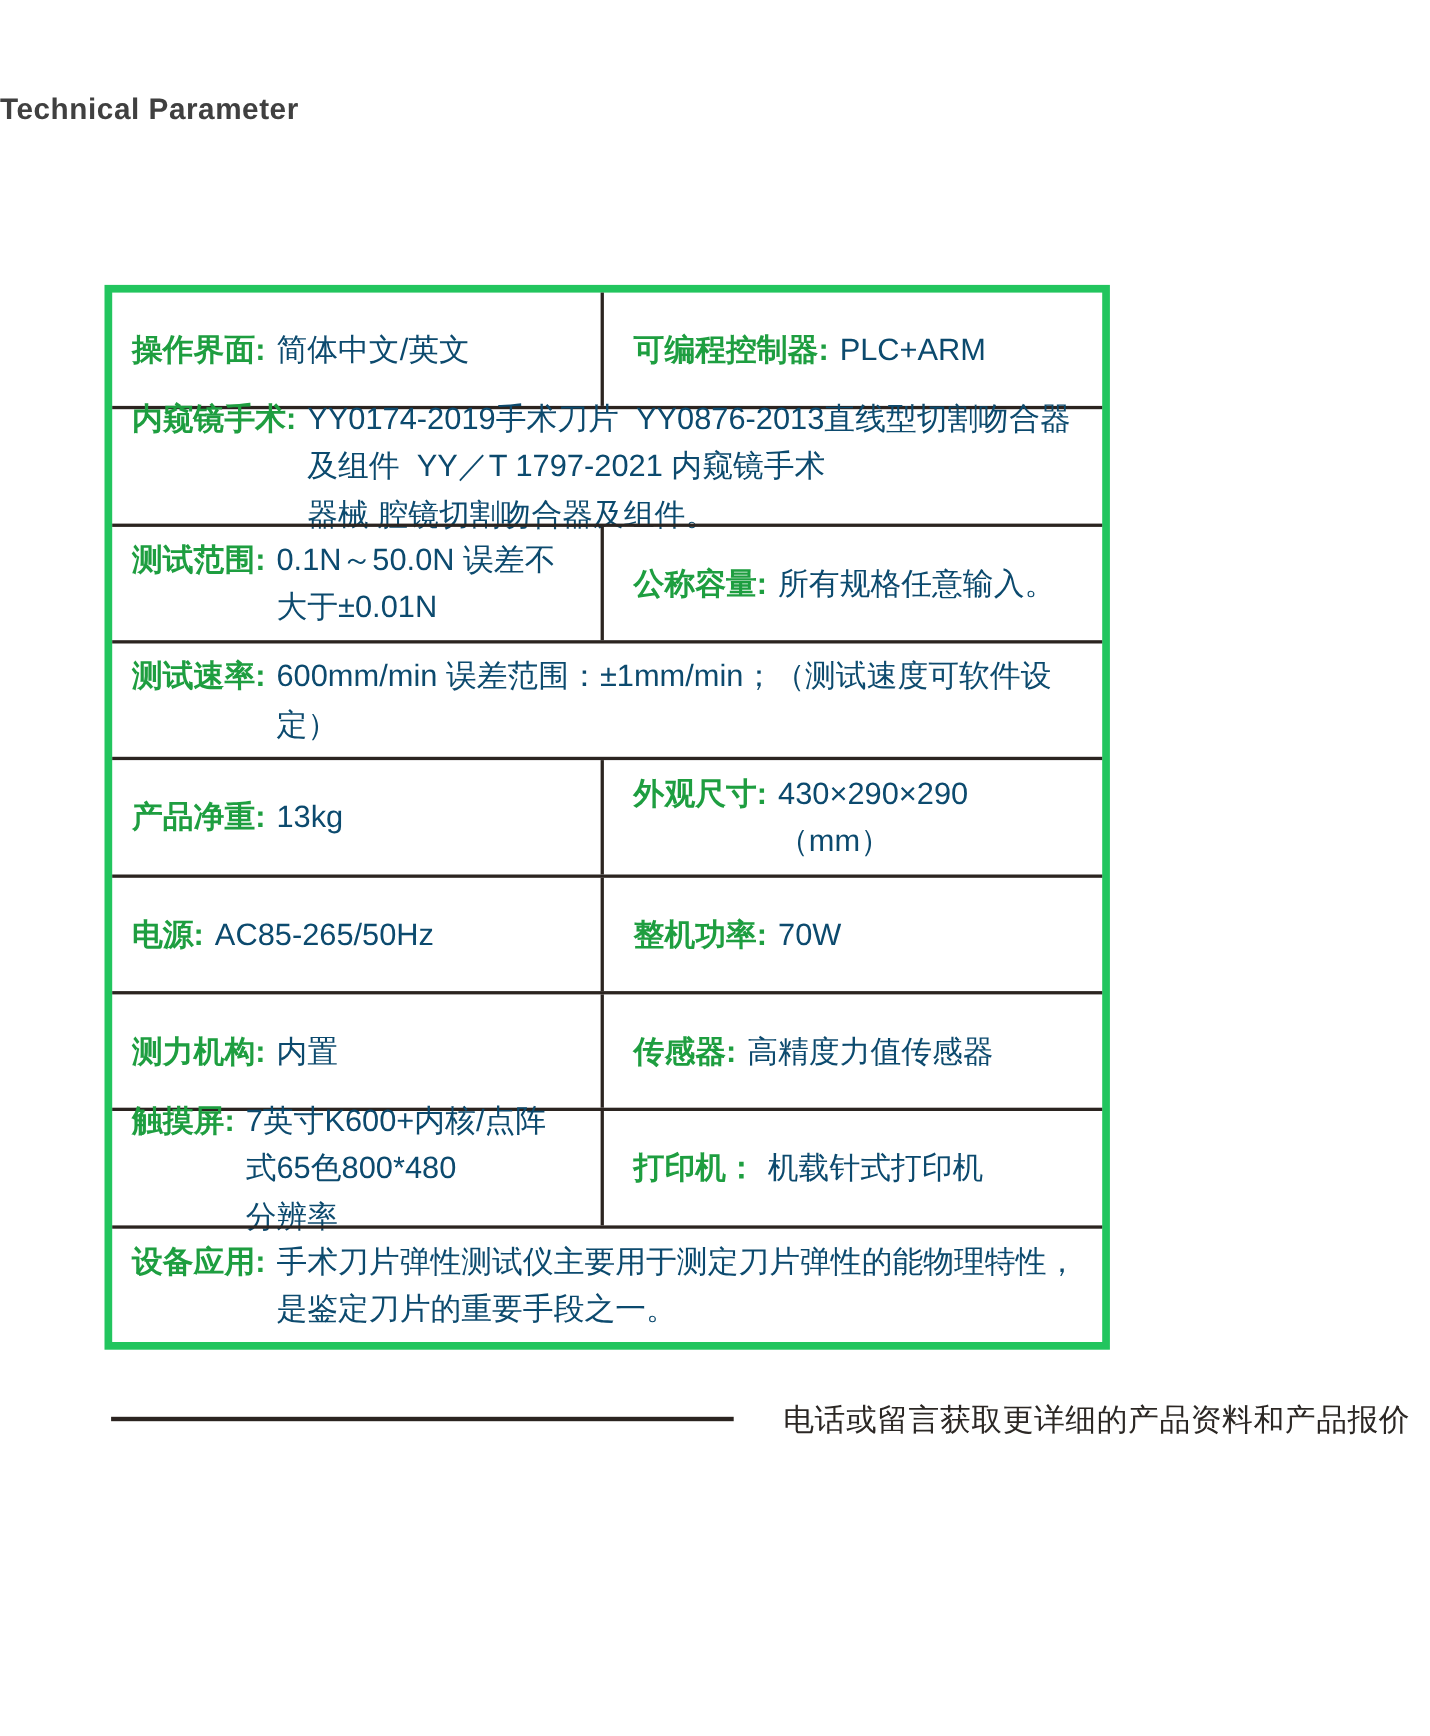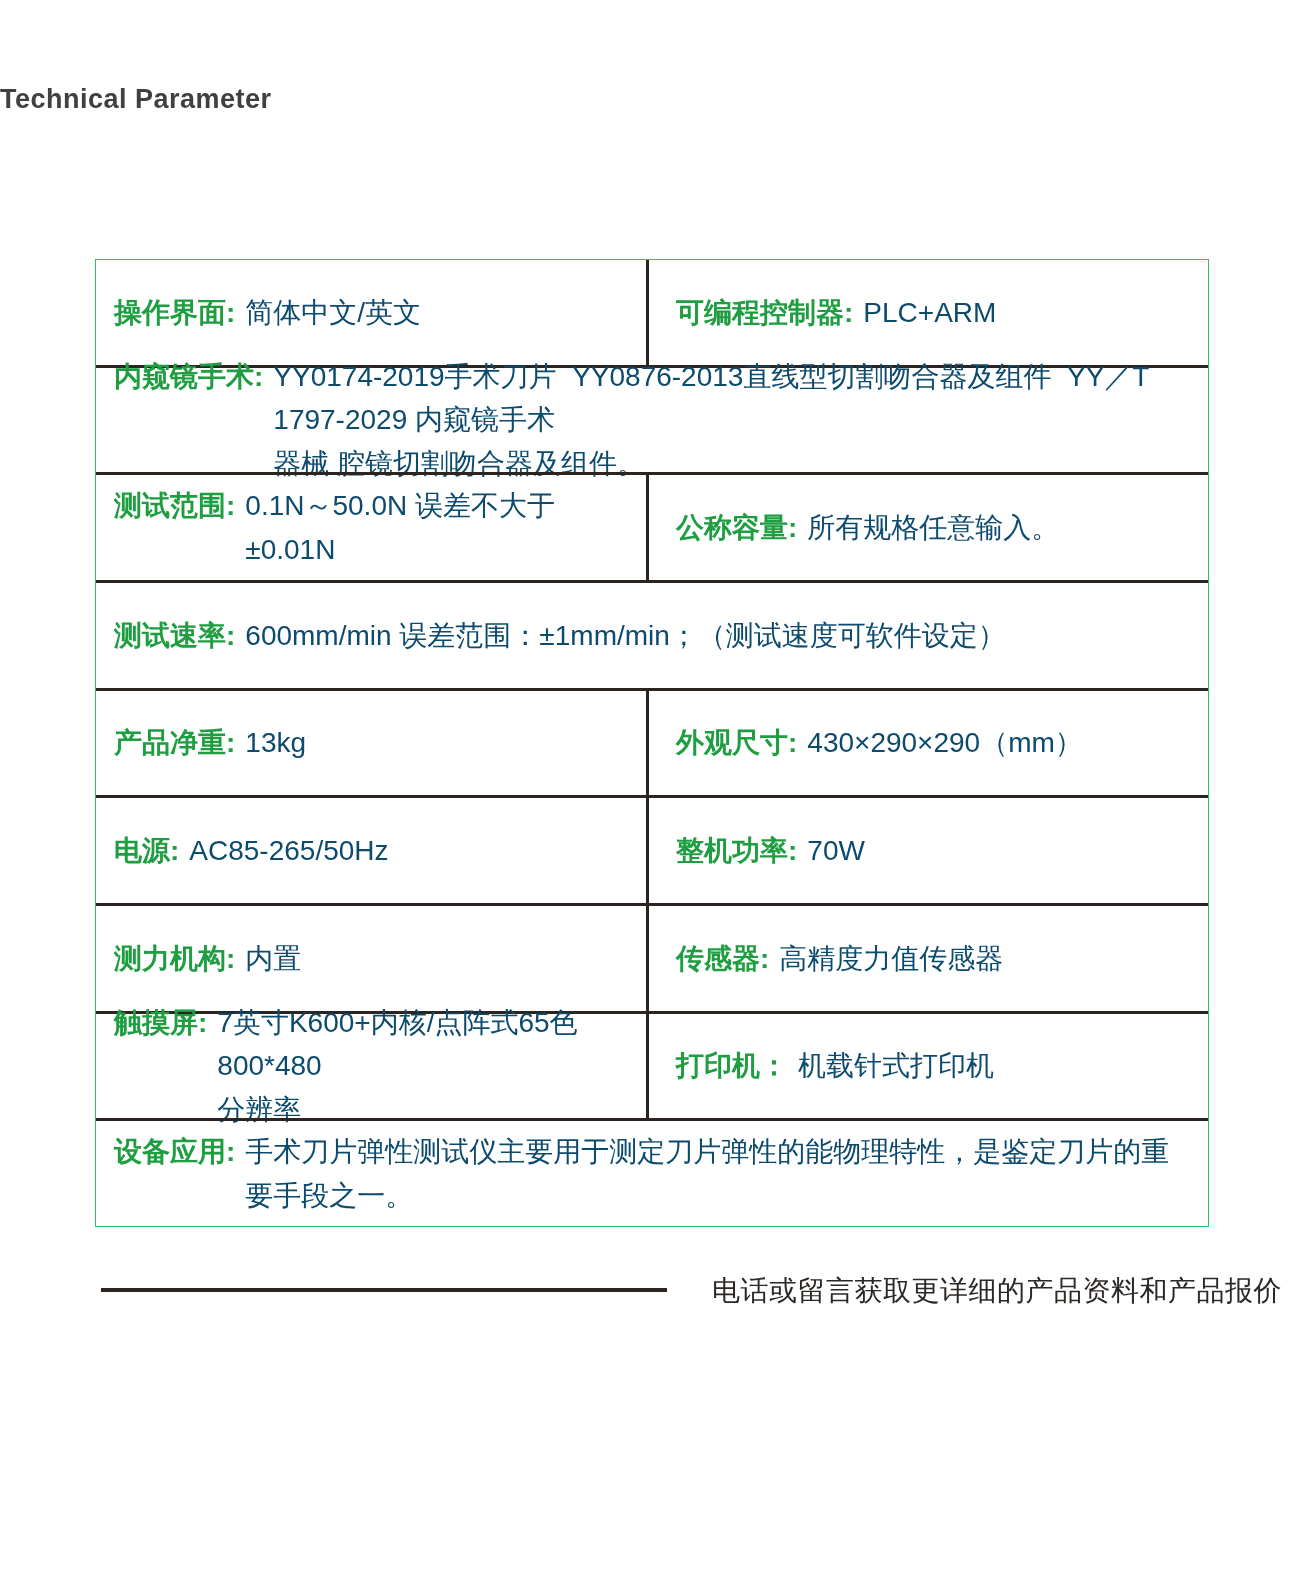--- a/index.html
+++ b/index.html
@@ -35,24 +35,24 @@
     font-size: 72px;
     font-weight: 900;
     letter-spacing: 2px;
   }
 
   
   .spec-table {
     position: absolute;
     left: 95px;
     top: 259px;
-    width: 1114px;
+    width: 914px;
     height: 968px;
     box-sizing: border-box;
-    border: 1px solid #22c55e;
+    border: 7px solid #22c55e;
     display: flex;
     flex-direction: column;
     background: #ffffff;
   }
   .spec-row {
     flex: 1;
     display: flex;
     min-height: 0;
   }
   .spec-row + .spec-row {
@@ -126,21 +126,21 @@
         <div class="cell-inner">
           <span class="cell-label">可编程控制器:</span>
           <span class="cell-value">PLC+ARM</span>
         </div>
       </div>
     </div>
     <div class="spec-row">
       <div class="spec-cell">
         <div class="cell-inner">
           <span class="cell-label">内窥镜手术:</span>
-          <span class="cell-value">YY0174-2019手术刀片  YY0876-2013直线型切割吻合器及组件  YY／T 1797-2029 内窥镜手术
+          <span class="cell-value">YY0174-2019手术刀片  YY0876-2013直线型切割吻合器及组件  YY／T 1797-2021 内窥镜手术
 器械 腔镜切割吻合器及组件。</span>
         </div>
       </div>
     </div>
     <div class="spec-row">
       <div class="spec-cell">
         <div class="cell-inner">
           <span class="cell-label">测试范围:</span>
           <span class="cell-value">0.1N～50.0N 误差不大于±0.01N</span>
         </div>

